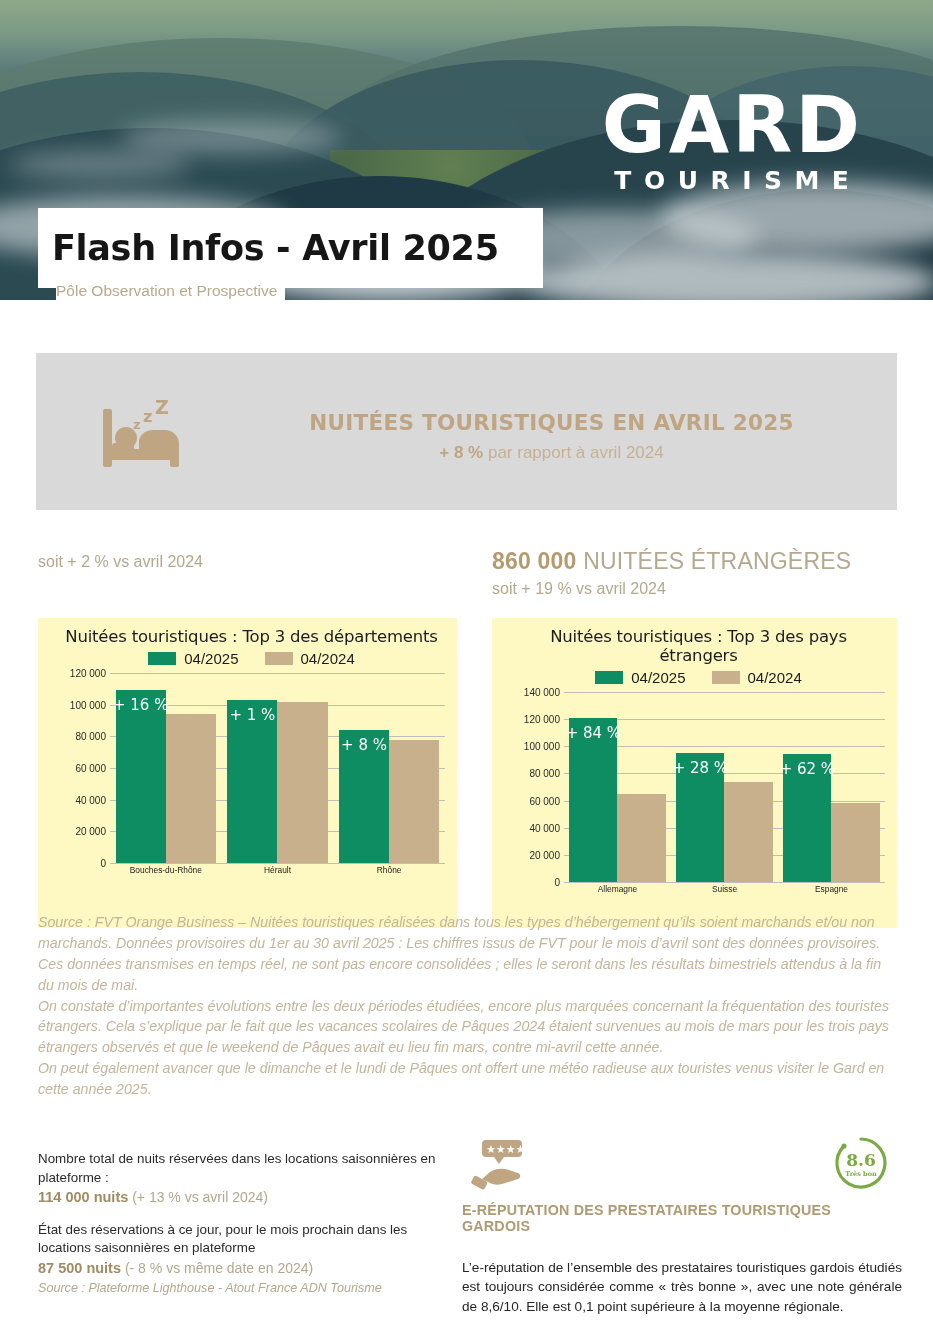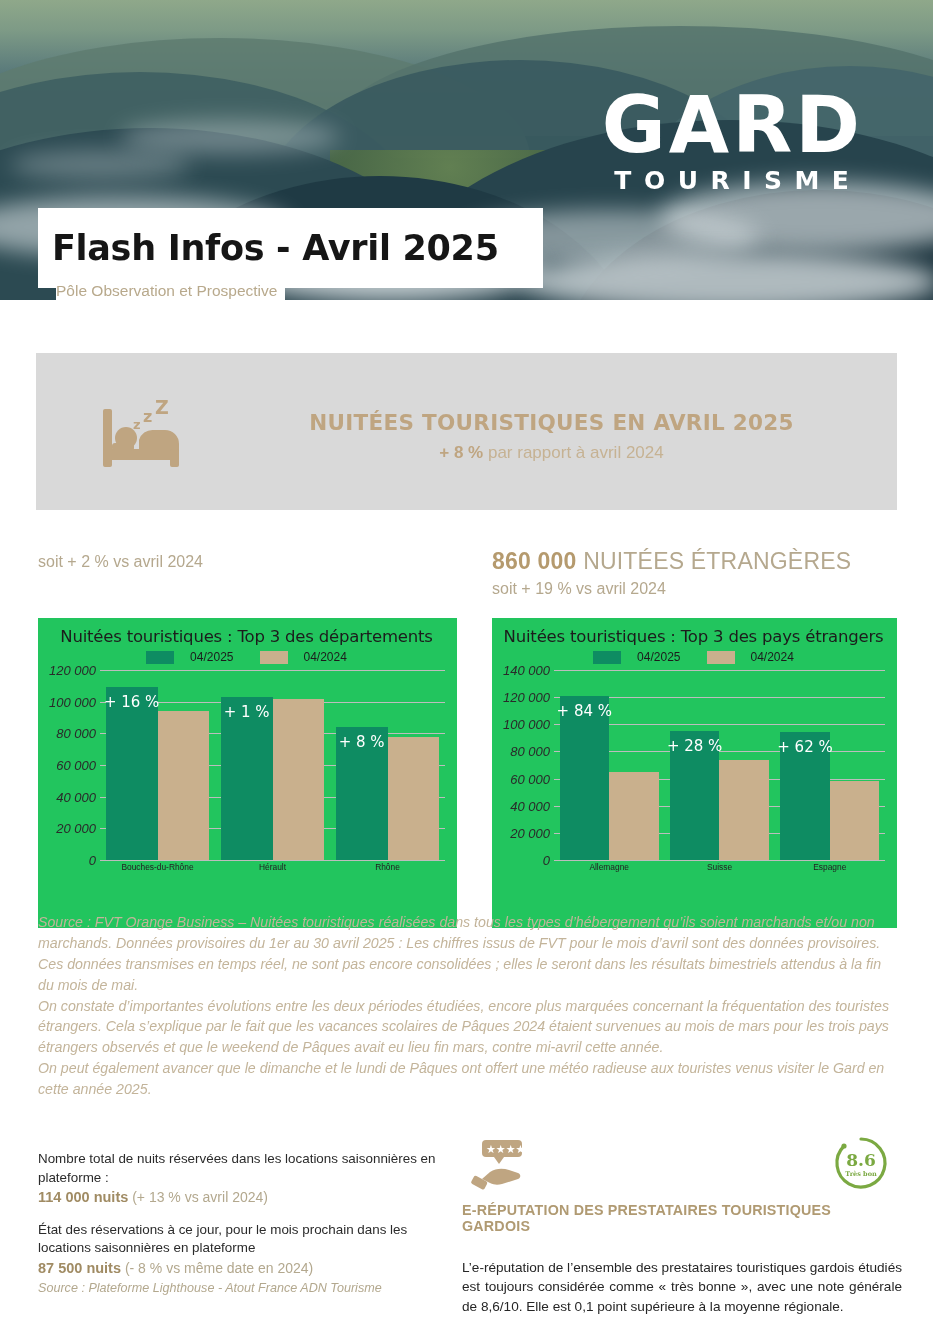--- a/index.html
+++ b/index.html
@@ -99,41 +99,41 @@
   .head { position:absolute; top:0; }
   .head.left { left:38px; }
   .head.right { left:492px; }
   .head-line1 { font-size:23px; color:#b5a88e; letter-spacing:.2px; white-space:nowrap; }
   .head-line1 b { color:#b59a6e; font-weight:700; }
   .head-line2 { font-size:16px; color:#b5a88e; margin-top:5px; }
 
   
   .panel {
     position:absolute; top:618px; height:310px;
-    background:#22c55e; padding:9px 10px 6px 8px;
+    background:#fef9c3; padding:9px 10px 6px 18px;
   }
   .panel.left { left:38px; width:419px; }
   .panel.right { left:492px; width:405px; }
   .panel-title {
     text-align:center; font-size:16.5px; color:#1c1c1c;
     font-family:"DejaVu Sans", sans-serif; letter-spacing:-.2px;
   }
   .legend { display:flex; justify-content:center; gap:26px; margin-top:4px; align-items:center; }
-  .legend-item { display:flex; align-items:center; gap:16px; font-size:12px; color:#1c1c1c; }
+  .legend-item { display:flex; align-items:center; gap:8px; font-size:15px; color:#1c1c1c; }
   .swatch { width:28px; height:13px; display:inline-block; }
   .sw-green { background:#0e8c62; }
   .sw-tan { background:#c9b08d; }
 
   .plot { position:relative; margin-top:6px; height:218px; }
   .yaxis {
     position:absolute; left:0; top:0; width:54px; height:190px;
   }
   .ytick {
-    position:absolute; right:4px; font-size:13px; color:#2a2a2a;
-    transform:translateY(-50%); white-space:nowrap;font-style:italic;
+    position:absolute; right:4px; font-size:10px; color:#2a2a2a;
+    transform:translateY(-50%); white-space:nowrap;
   }
   .grid { position:absolute; left:54px; right:2px; top:0; height:190px; }
   .gline { position:absolute; left:0; right:0; height:1px; background:#bdbdbd; }
   .bars {
     position:absolute; left:54px; right:2px; top:0; height:190px;
     display:flex; align-items:flex-end; justify-content:space-around;
   }
   .group { display:flex; align-items:flex-end; gap:0; height:100%; width:30%; justify-content:center; }
   .bar { position:relative; }
   .bar.green { background:#0e8c62; width:52px; }

